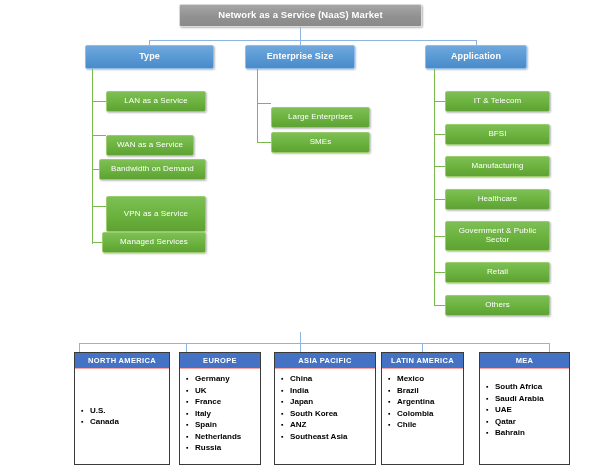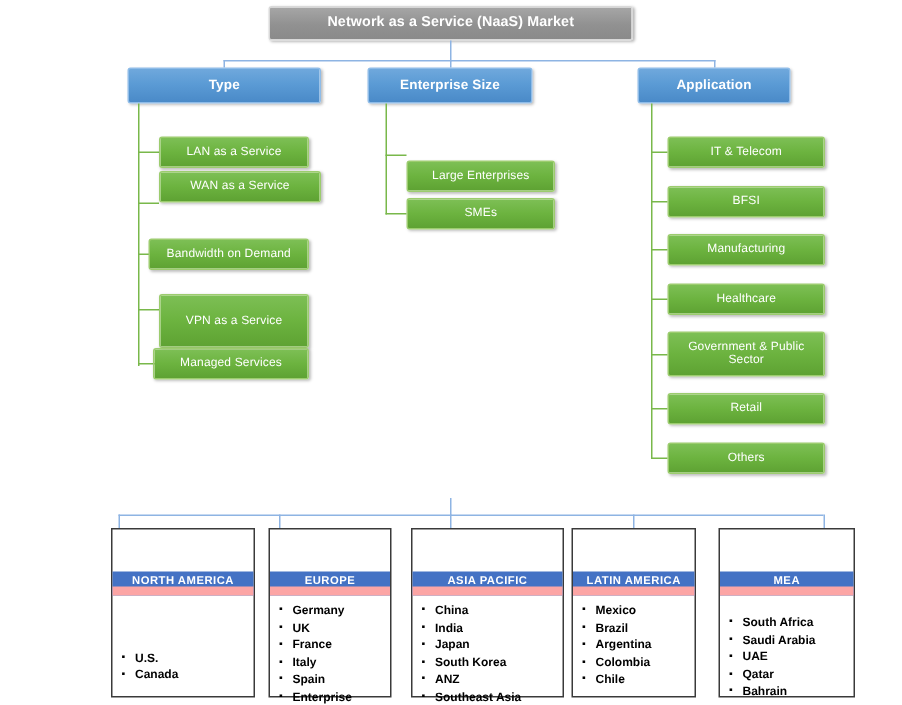--- a/index.html
+++ b/index.html
@@ -84,22 +84,21 @@
     box-sizing: border-box;
     height: 16px;
     background: #4472c4;
     color: #ffffff;
     font-size: 7.5px;
     font-weight: bold;
     letter-spacing: .35px;
     display: flex;
     align-items: center;
     justify-content: center;
-    border-bottom: 6px solid #fca5a5;
-    margin-top: 28px;
+    border-bottom: 1px solid #fca5a5;
   }
   .region-body {
     padding: 4px 0 0 6px;
   }
   .region-body.centered {
     display: flex;
     flex-direction: column;
     justify-content: center;
     height: calc(100% - 17px);
     padding-top: 0;
@@ -153,21 +152,21 @@
   <div class="conn-green" style="left:92px; top:69px; width:1px; height:175px;"></div>
   <div class="conn-green" style="left:92px; top:101px; width:14px; height:1px;"></div>
   <div class="conn-green" style="left:92px; top:135px; width:14px; height:1px;"></div>
   <div class="conn-green" style="left:92px; top:169px; width:14px; height:1px;"></div>
   <div class="conn-green" style="left:92px; top:206px; width:14px; height:1px;"></div>
   <div class="conn-green" style="left:92px; top:242px; width:14px; height:1px;"></div>
 
   <div class="box green-box" style="left:106px; top:91px; width:100px; height:21px;">
     <span>LAN as a Service</span>
   </div>
-  <div class="box green-box" style="left:106px; top:114px; width:108px; height:21px;">
+  <div class="box green-box" style="left:106px; top:135px; width:88px; height:21px;">
     <span>WAN as a Service</span>
   </div>
   <div class="box green-box" style="left:99px; top:159px; width:107px; height:21px;">
     <span>Bandwidth on Demand</span>
   </div>
   <div class="box green-box" style="left:106px; top:196px; width:100px; height:36px;">
     <span>VPN as a Service</span>
   </div>
   <div class="box green-box" style="left:102px; top:232px; width:104px; height:21px;">
     <span>Managed Services</span>
@@ -255,21 +254,21 @@
       <div class="region-item">
         <span class="bullet">▪</span>
         <span>Italy</span>
       </div>
       <div class="region-item">
         <span class="bullet">▪</span>
         <span>Spain</span>
       </div>
       <div class="region-item">
         <span class="bullet">▪</span>
-        <span>Enterprise</span>
+        <span>Netherlands</span>
       </div>
       <div class="region-item">
         <span class="bullet">▪</span>
         <span>Russia</span>
       </div>
     </div>
   </div>
 
   <div class="region" style="left:274px; top:352px; width:102px; height:113px;">
     <div class="region-head">ASIA PACIFIC</div>

